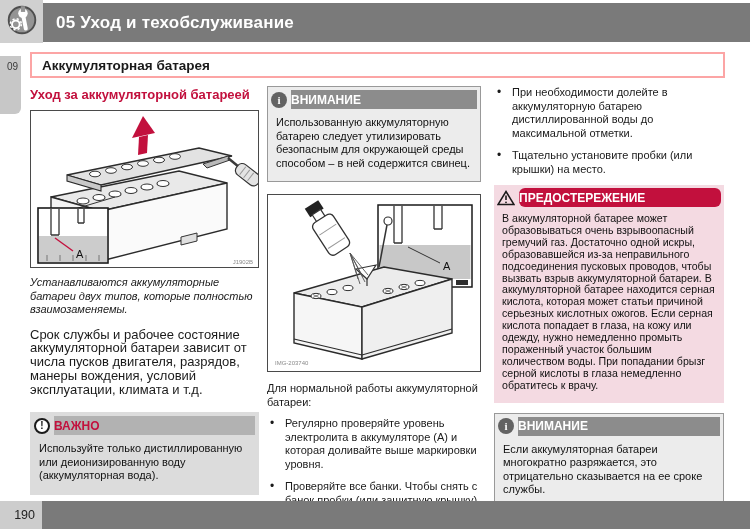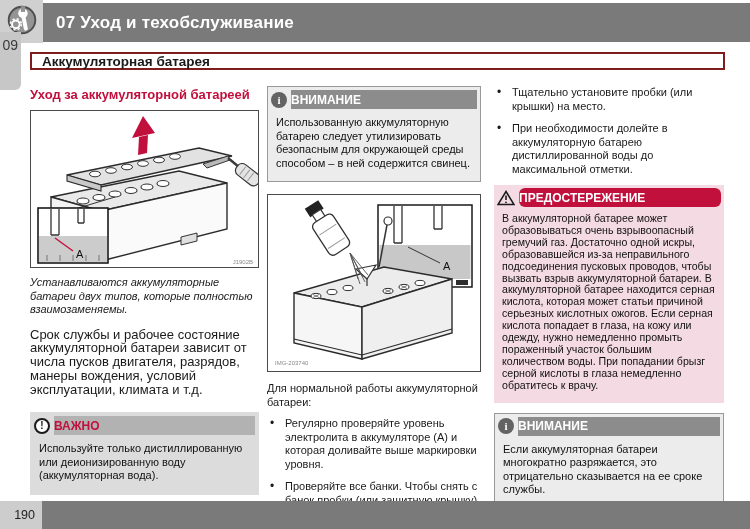--- a/index.html
+++ b/index.html
@@ -4,25 +4,25 @@
 <style>
   html,body{margin:0;padding:0;background:#fff;}
   .page{position:relative;width:750px;height:529px;background:#fff;overflow:hidden;
         font-family:"Liberation Sans",sans-serif;color:#1a1a1a;}
   
   .topbar{position:absolute;left:0;top:3px;right:0;height:39px;background:var(--bar-gray,#7a7a7a);}
   .logo-box{position:absolute;left:0;top:0;width:43px;height:43px;background:#d0d0d0;
             display:flex;align-items:center;justify-content:center;}
   .chapter-title{position:absolute;left:56px;top:3px;height:39px;display:flex;align-items:center;
                  color:#fff;font-size:17px;font-weight:bold;letter-spacing:.2px;}
-  .side-tab{position:absolute;left:0;top:32px;width:21px;height:58px;background:var(--tab-gray,#c7c7c7);
-            border-radius:0 0 6px 0;font-size:14px;color:#3a3a3a;text-align:right;
+  .side-tab{position:absolute;left:0;top:56px;width:21px;height:58px;background:var(--tab-gray,#c7c7c7);
+            border-radius:0 0 6px 0;font-size:10px;color:#3a3a3a;text-align:right;
             padding:5px 3px 0 0;box-sizing:border-box;}
-  .section-box{position:absolute;left:30px;top:52px;width:695px;height:18px;box-sizing:border-box;
-               border:2px solid #7f1d1d;background:#fff;display:flex;align-items:center;
+  .section-box{position:absolute;left:30px;top:52px;width:695px;height:26px;box-sizing:border-box;
+               border:2px solid #fca5a5;background:#fff;display:flex;align-items:center;
                padding-left:10px;font-size:13.5px;font-weight:bold;}
   
   .col{position:absolute;top:86px;}
   .col1{left:30px;width:229px;}
   .col2{left:267px;width:214px;}
   .col3{left:494px;width:230px;}
   .red-heading{color:var(--accent,#c2103d);font-size:13px;font-weight:bold;margin:1px 0 8px;}
   .figure{border:1px solid #4a4a4a;background:#fff;box-sizing:border-box;}
   .fig1{height:158px;}
   .fig2{height:178px;margin:12px 0 10px;}
@@ -76,21 +76,21 @@
       <svg width="38" height="38" viewBox="0 0 40 40">
         <circle cx="20" cy="20" r="14" fill="#949494" stroke="#4e4e4e" stroke-width="2"></circle>
         <circle cx="21" cy="13" r="5" fill="#fff"></circle>
         <rect x="18.8" y="5.5" width="4.5" height="6" fill="#949494"></rect>
         <path d="M21.5 16.5 L24 29" stroke="#fff" stroke-width="4.2" stroke-linecap="round" fill="none"></path>
         <circle cx="13.5" cy="24.5" r="4" fill="none" stroke="#fff" stroke-width="2"></circle>
         <circle cx="13.5" cy="24.5" r="5.8" fill="none" stroke="#fff" stroke-width="1.6" stroke-dasharray="2.2 2.4"></circle>
       </svg>
     </span>
   </div>
-  <div class="chapter-title">07 Уход и техобслуживание</div>
+  <div class="chapter-title">05 Уход и техобслуживание</div>
 
   <div class="side-tab">09</div>
 
   <div class="section-box">
     <span>Аккумуляторная батарея</span>
   </div>
 
   <div class="col col1">
     <div class="red-heading">Уход за аккумуляторной батареей</div>
 
@@ -244,24 +244,24 @@
       </div>
       <div class="bullet">
         <span>Проверяйте все банки. Чтобы снять с банок пробки (или защитную крышку), пользуйтесь отверткой.</span>
       </div>
     </div>
   </div>
 
   <div class="col col3">
     <div class="bullets">
       <div class="bullet">
+        <span>При необходимости долейте в аккумуляторную батарею дистиллированной воды до максимальной отметки.</span>
+      </div>
+      <div class="bullet">
         <span>Тщательно установите пробки (или крышки) на место.</span>
-      </div>
-      <div class="bullet">
-        <span>При необходимости долейте в аккумуляторную батарею дистиллированной воды до максимальной отметки.</span>
       </div>
     </div>
 
     <div class="msgbox warning">
       <div class="head">
         <span class="ic ic-tri">
           <svg width="18" height="16" viewBox="0 0 18 16">
             <polygon points="9,1.5 17,14.5 1,14.5" fill="none" stroke="#1a1a1a" stroke-width="1.5"></polygon>
             <line x1="9" y1="5.5" x2="9" y2="10" stroke="#1a1a1a" stroke-width="1.6"></line>
             <circle cx="9" cy="12.3" r="0.9" fill="#1a1a1a"></circle>

